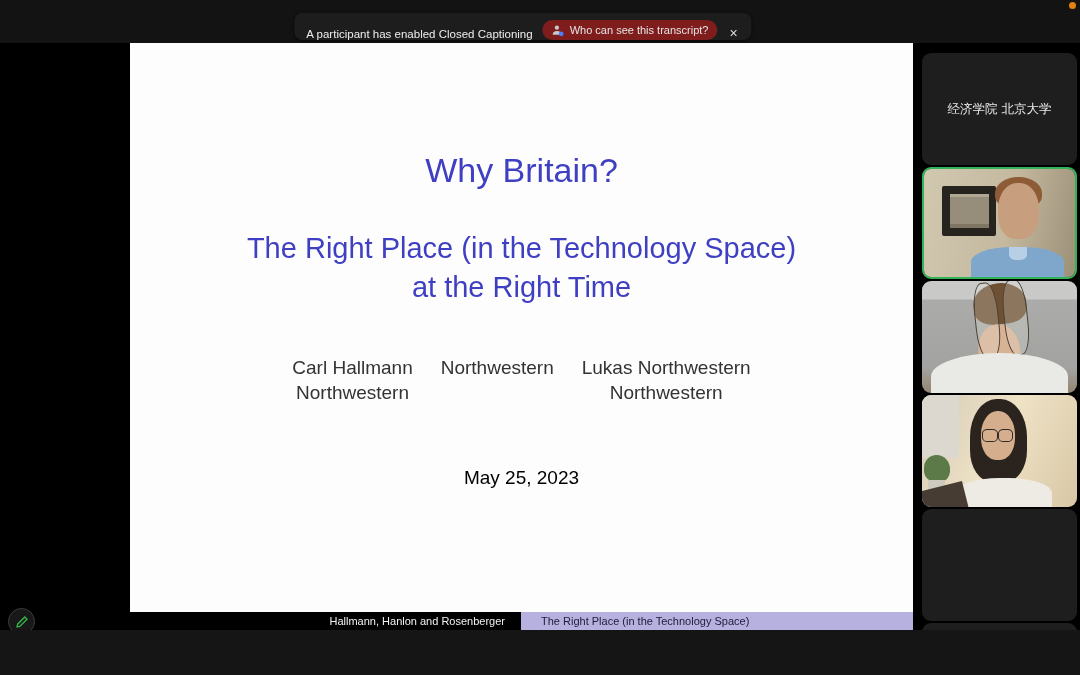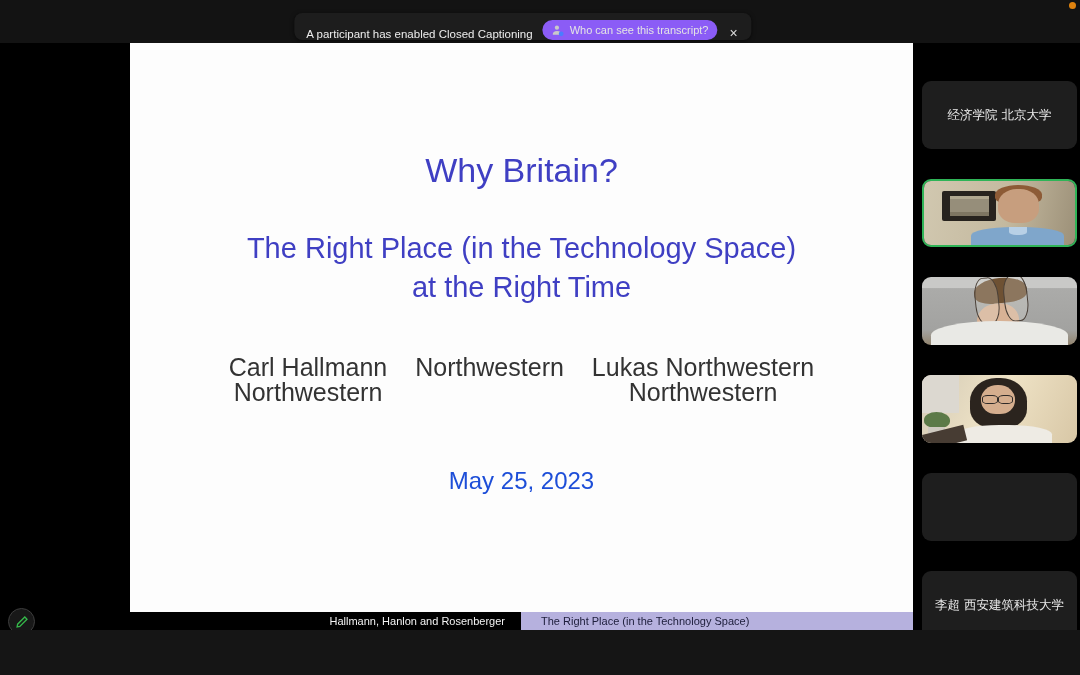--- a/index.html
+++ b/index.html
@@ -7,58 +7,58 @@
   body { font-family:"Liberation Sans", sans-serif; }
   .screen { position:relative; width:1080px; height:675px; background:#000; }
 
   
   .topbar { position:absolute; left:0; top:0; width:1080px; height:43px; background:#131313; }
   .notification { position:absolute; left:523px; top:13px; transform:translateX(-50%);
     height:27px; display:flex; align-items:flex-end; gap:10px; padding:0 12px;
     background:#1d1d1d; border-radius:8px; box-shadow:0 1px 4px rgba(0,0,0,.6); white-space:nowrap; }
   .notif-msg { font-size:11.5px; color:#ededed; }
   .transcript-pill { display:flex; align-items:center; gap:5px; height:20px; padding:0 9px;
-    background:#8b5cf6; border:none; border-radius:11px; cursor:pointer; }
+    background:#7f1d1d; border:none; border-radius:11px; cursor:pointer; }
   .transcript-pill span { font-size:11px; color:#e4e4e4; }
   .notif-close { background:none; border:none; color:#dcdcdc; font-size:14px; line-height:1;
     cursor:pointer; padding:0 2px; }
   .record-dot { position:absolute; right:4px; top:2px; width:7px; height:7px; border-radius:50%;
     background:#e0830f; }
 
   
   .main { position:absolute; left:0; top:43px; width:1080px; height:587px; background:#000; }
   .bottombar { position:absolute; left:0; top:630px; width:1080px; height:45px; background:#151515; }
 
   
   .slide { position:absolute; left:130px; top:0; width:783px; height:587px; background:#fdfdfd;
     display:flex; flex-direction:column; }
   .slide-body { position:relative; flex:1; }
   .slide-title { position:absolute; left:0; right:0; top:108px; text-align:center;
     font-size:34px; font-weight:400; color:#3f3fc3; }
   .slide-subtitle { position:absolute; left:0; right:0; top:186px; text-align:center;
     font-size:29px; line-height:39px; font-weight:400; color:#3f3fc3; }
   .authors { position:absolute; left:0; right:0; top:312px; display:flex;
     justify-content:center; gap:28px; }
-  .author { text-align:center; font-size:25px; line-height:25px; color:#333; }
+  .author { text-align:center; font-size:19px; line-height:25px; color:#333; }
   .slide-date { position:absolute; left:0; right:0; top:424px; text-align:center;
-    font-size:24px; color:#1d4ed8; }
+    font-size:19px; color:#000000; }
   .slide-footer { height:18px; display:flex; font-size:11px; line-height:18px; }
   .footer-left { width:391px; background:#000; color:#f2f2f2; text-align:right; padding-right:16px; }
   .footer-right { flex:1; background:#b6b1de; color:#20203e; text-align:left; padding-left:20px; }
 
   
   .annotate-btn { position:absolute; left:8px; top:565px; width:27px; height:27px; border-radius:50%;
     background:#181818; border:1px solid #3d3d3d; display:flex; align-items:center; justify-content:center;
     cursor:pointer; }
 
   
   .sidebar { position:absolute; top:10px; right:3px; width:155px; display:flex;
     flex-direction:column; gap:2px; }
-  .tile { width:155px; height:68px; border-radius:9px; overflow:hidden; position:relative;
-    background:#1e1e1e;margin-top:28px; }
+  .tile { width:155px; height:112px; border-radius:9px; overflow:hidden; position:relative;
+    background:#1e1e1e; }
   .tile.name { display:flex; align-items:center; justify-content:center; }
   .tile-label { color:#eaeaea; font-size:12.5px; text-align:center;
     font-family:"DejaVu Sans", sans-serif; }
   .tile.video.active { border:2px solid #2fb457; }
   .scene { position:absolute; inset:0; }
   .scene > div { position:absolute; }
 
   
   .man { background:linear-gradient(100deg,#d1c8b0 0%,#c4b99f 55%,#9c9078 100%); }
   .man .frame { left:12%; top:16%; width:36%; height:46%; background:#27231e; border-radius:2px; }

